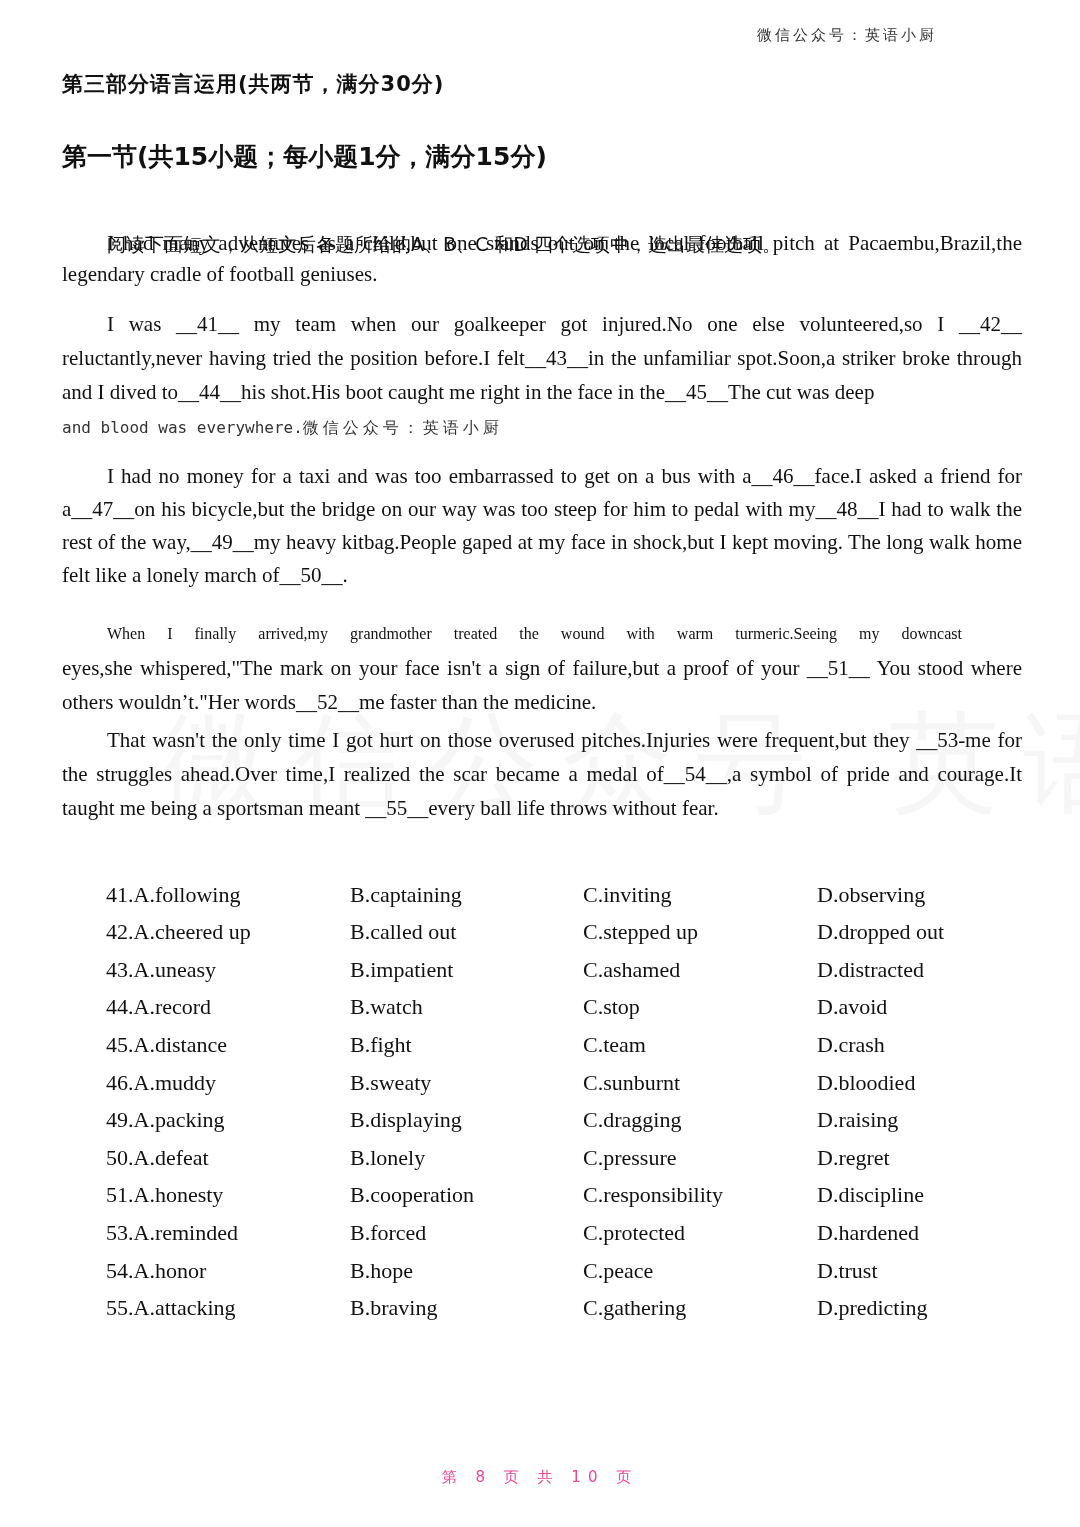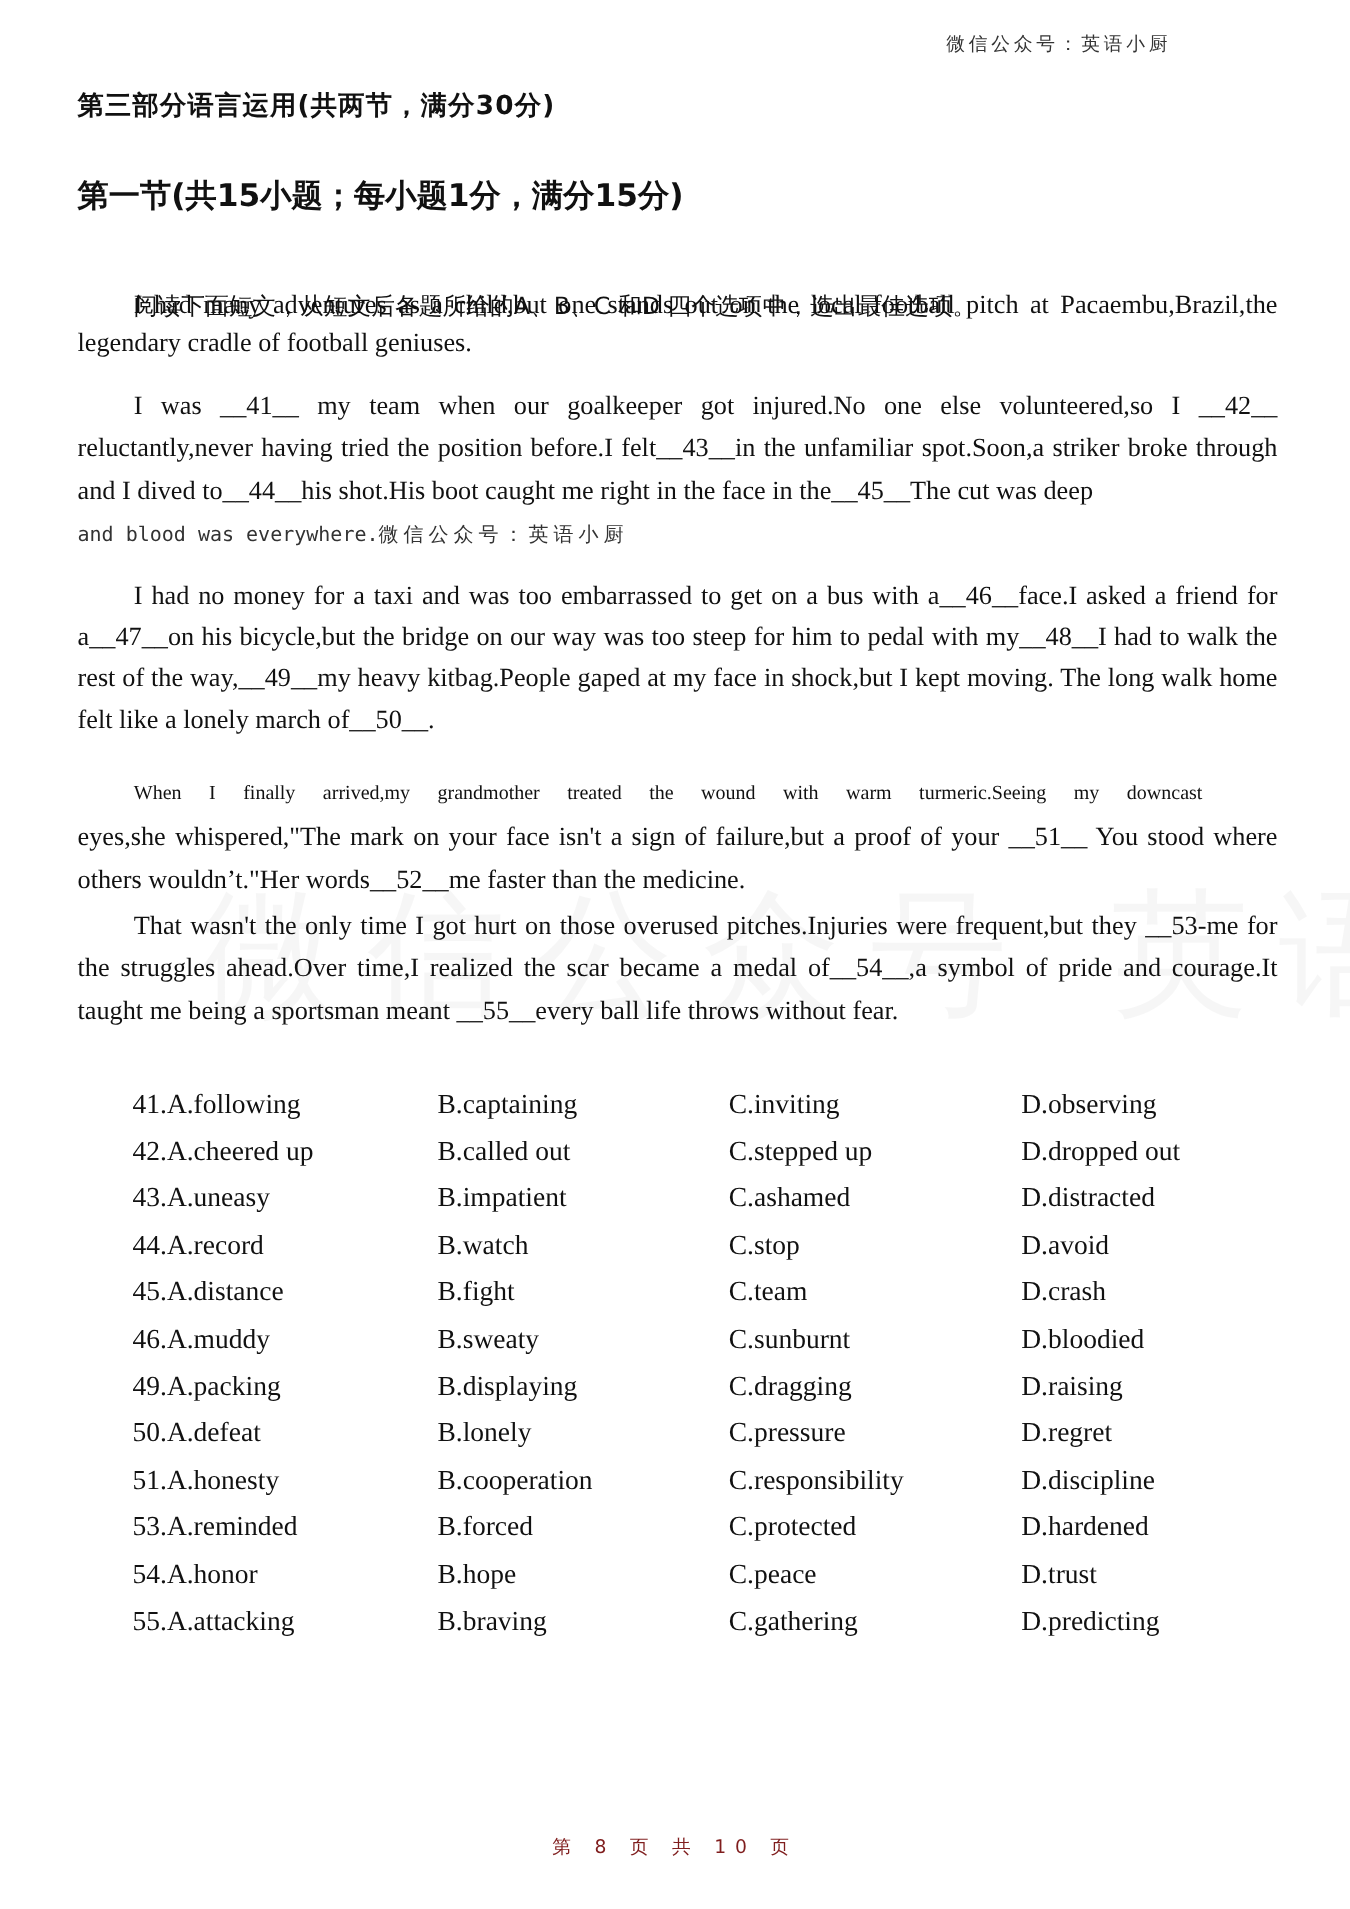--- a/index.html
+++ b/index.html
@@ -37,29 +37,29 @@
   .p2 { top: 307px; }
   .p2 .small { font-family: "DejaVu Sans Mono", monospace; font-size: 16px; color: #333; }
   .p3 { top: 460px; line-height: 33px; }
   .p4 { top: 615px; }
   .p4 .small { font-size: 16px; word-spacing: 18px; }
   .p5 { top: 723px; }
   .options {
     position: absolute; top: 870px; left: 106px;
     font-size: 22px;
   }
-  .opt-row { display: flex; height: 37.6px; align-items: flex-start; }
+  .opt-row { display: flex; height: 37.6px; align-items: flex-end; }
   .opt-cell { white-space: nowrap; }
   .opt-a { width: 244px; }
   .opt-b { width: 233px; }
   .opt-c { width: 234px; }
   .opt-d { width: 200px; }
   .footer {
     position: absolute; top: 1468px; left: 0; width: 1080px; text-align: center;
-    font-family: "DejaVu Sans", sans-serif; font-size: 15px; letter-spacing: 7px; color: #7f1d1d;
+    font-family: "DejaVu Sans", sans-serif; font-size: 15px; letter-spacing: 7px; color: #ec4899;
   }
 </style>
 </head>
 <body>
 
 <div class="header-mark">微信公众号：英语小厨</div>
 <div class="watermark">微信公众号 英语小厨</div>
 
 <div class="part-title">第三部分语言运用(共两节，满分30分)</div>
 <div class="section-title">第一节(共15小题；每小题1分，满分15分)</div>

